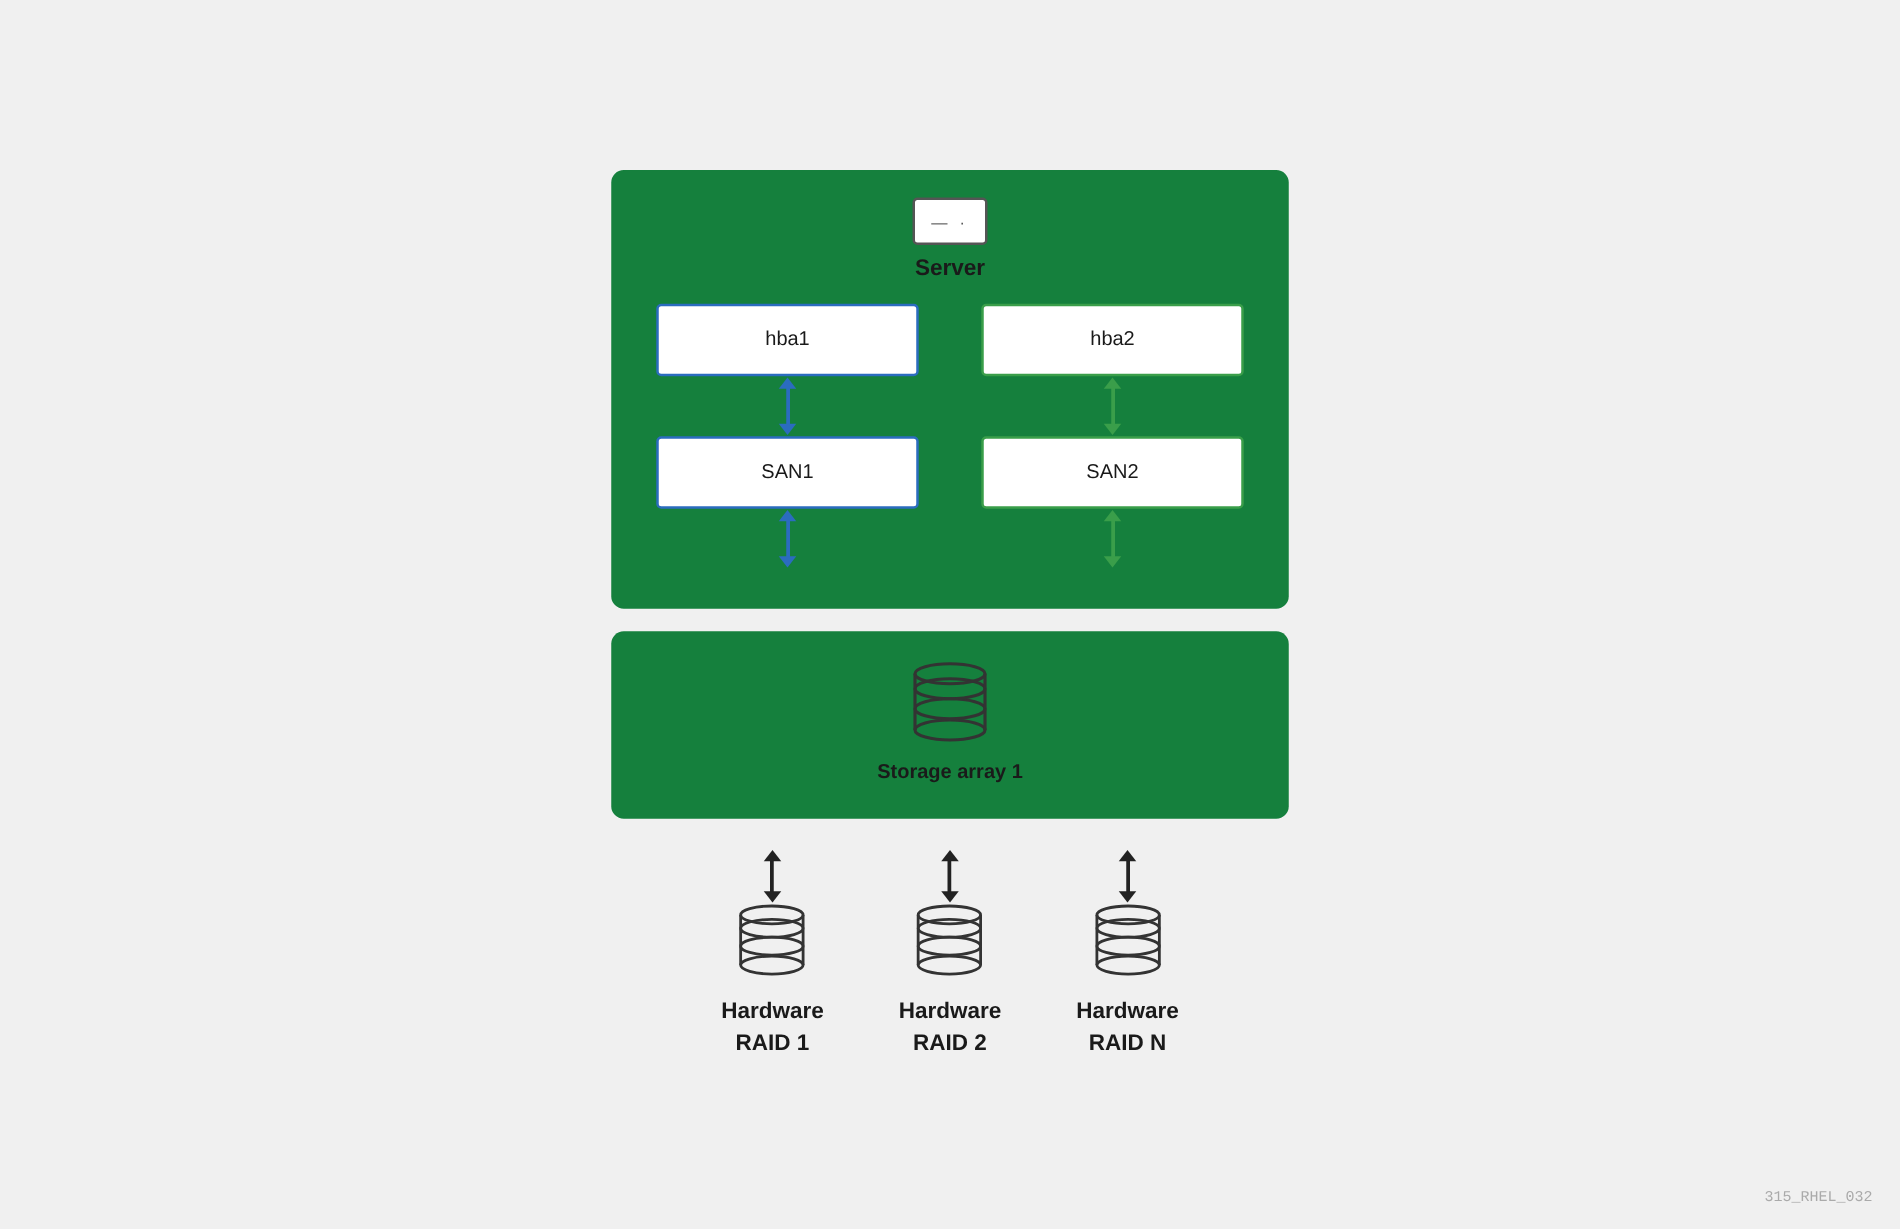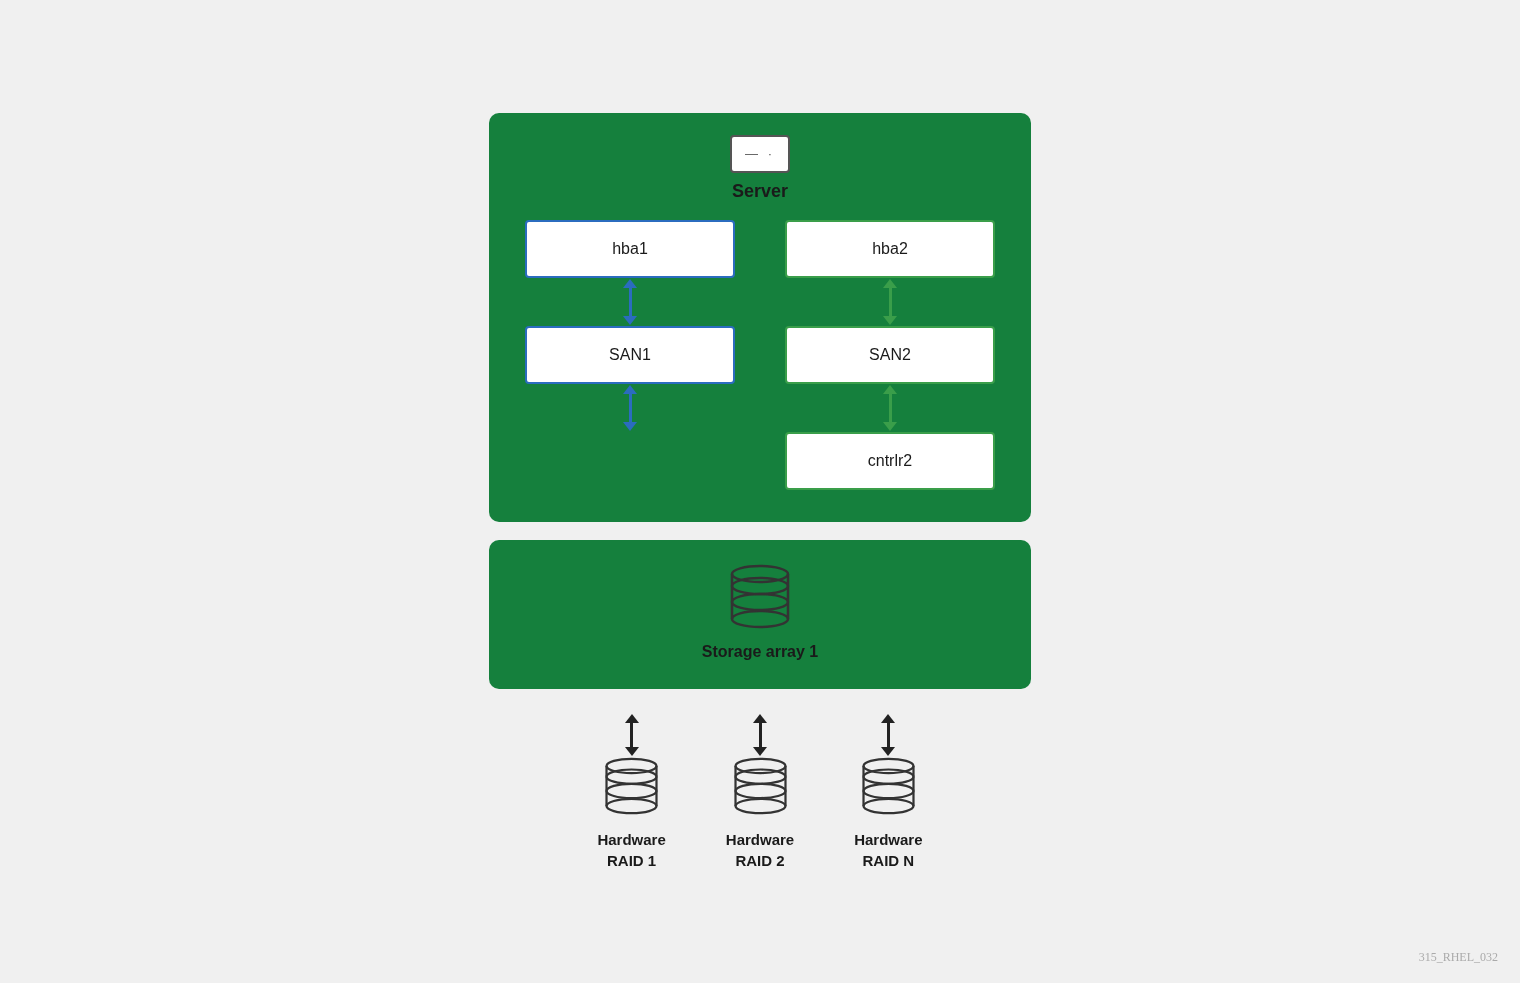--- a/index.html
+++ b/index.html
@@ -203,36 +203,36 @@
       position: absolute;
       bottom: -7px;
       left: 50%;
       transform: translateX(-50%);
       border-left: 7px solid transparent;
       border-right: 7px solid transparent;
       border-top: 9px solid #222;
     }
 
     .raid-label {
-      font-size: 15px;
+      font-size: 18px;
       font-weight: 700;
       color: #1a1a1a;
       text-align: center;
       margin-top: 10px;
       line-height: 1.4;
     }
 
     
     .watermark {
       position: absolute;
       bottom: 18px;
       right: 22px;
       font-size: 12px;
       color: #aaa;
-      font-family: Liberation Serif, serif;
+      font-family: Liberation Mono, monospace;
       font-weight: 400;
     }
 
     
     .full-diagram {
       display: flex;
       flex-direction: column;
       align-items: center;
       gap: 0;
     }
@@ -301,23 +301,20 @@
             <span>hba2</span>
           </div>
           <div class="arrow-connector">
             <div class="arrow-v green"></div>
           </div>
           <div class="box green">
             <span>SAN2</span>
           </div>
           <div class="arrow-connector">
             <div class="arrow-v green"></div>
-          </div>
-          <div class="box green">
-            <span>cntrlr2</span>
           </div>
         </div>
 
       </div>
     </div>
 
     <div class="bottom-storage-section">
       <div class="cylinder-icon">
         <svg viewBox="0 0 70 65" xmlns="http://www.w3.org/2000/svg">
 

